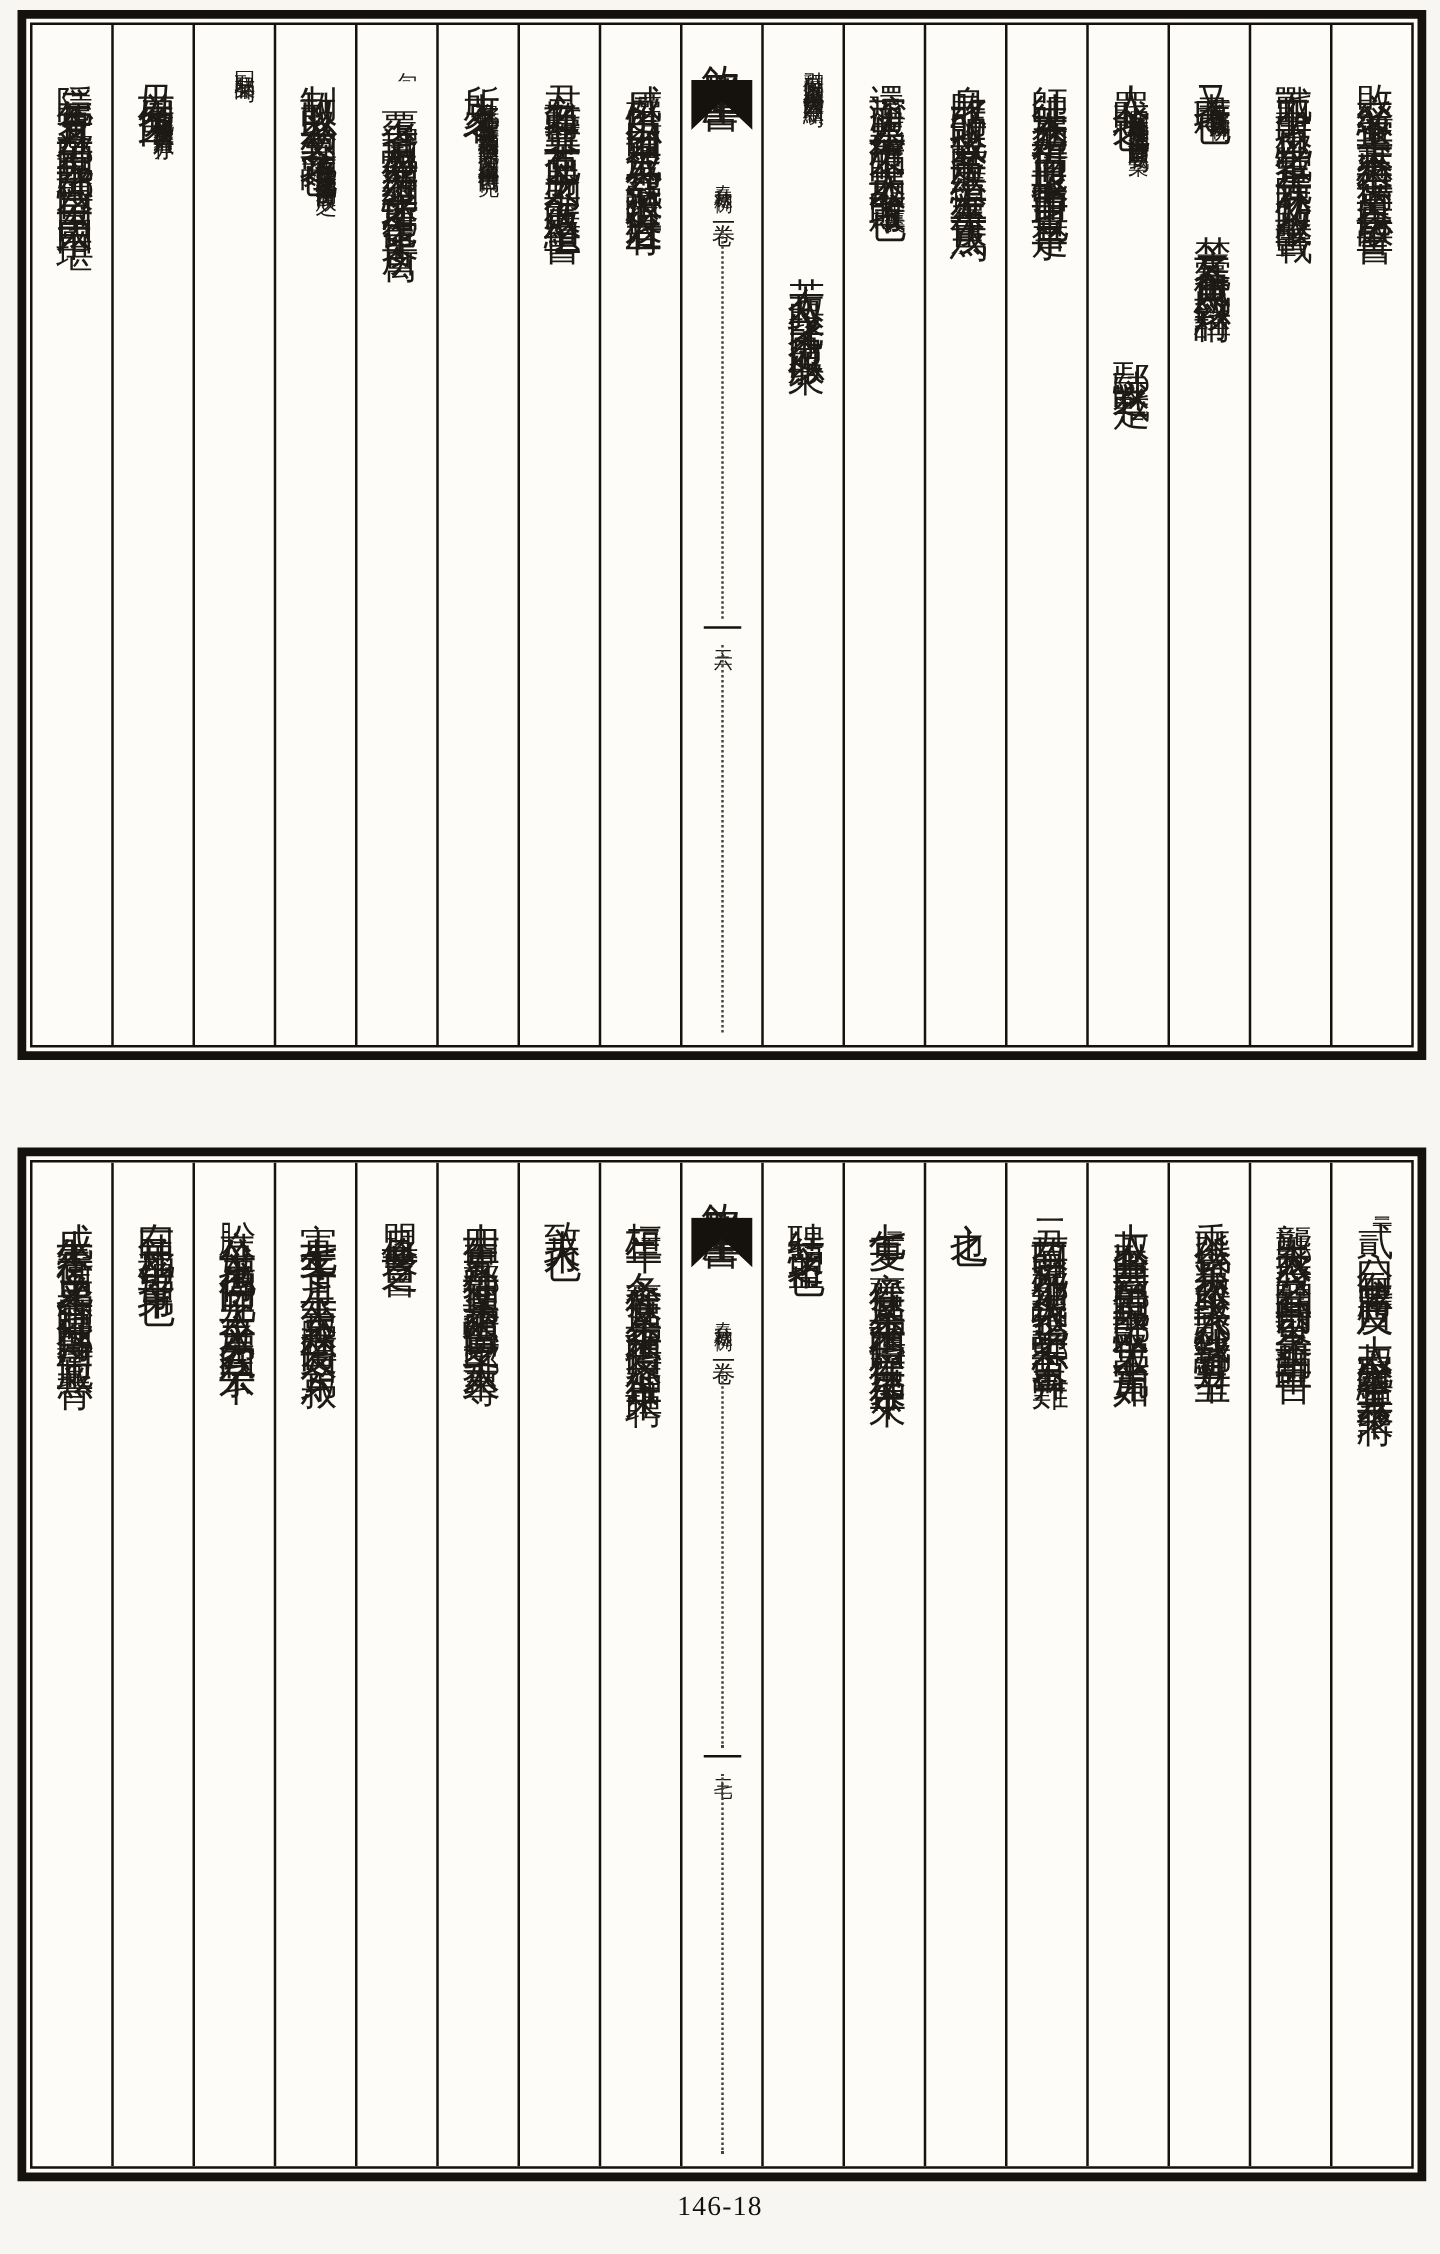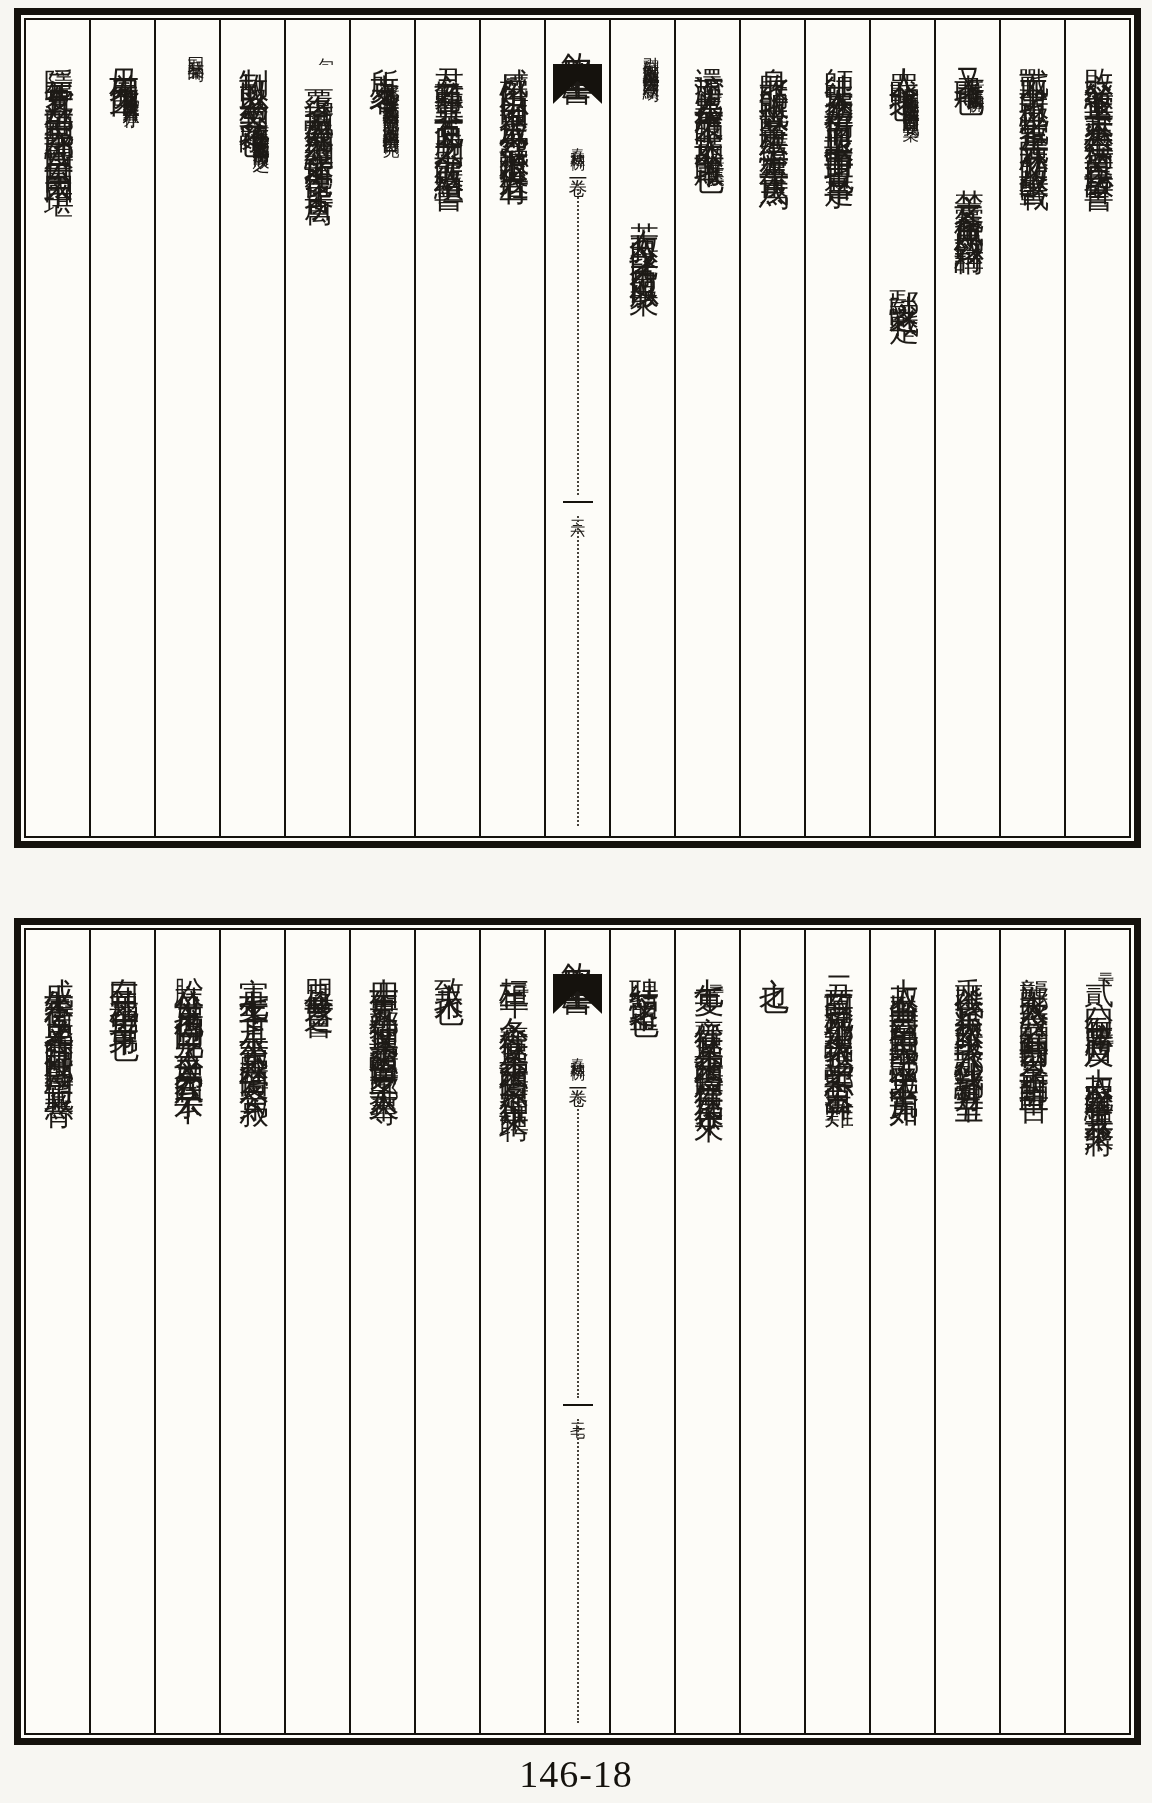--- a/index.html
+++ b/index.html
@@ -43,21 +43,21 @@
   .fishtail{width:78%;height:40px;background:#15120d;margin-top:12px;
     clip-path:polygon(0 0,100% 0,100% 100%,50% 42%,0 100%);}
   .center-book{writing-mode:vertical-rl;font-size:15px;letter-spacing:3px;margin-top:32px;line-height:1.1;}
   .center-vol{writing-mode:vertical-rl;font-size:19px;letter-spacing:4px;margin-top:16px;line-height:1.1;}
   .dotted{flex:1 1 auto;width:0;border-left:2px dotted #47433c;margin:12px 0 6px;}
   .dotted.below{margin:6px 0 2px;}
   .folio-rule{width:30px;border-top:2px solid #15120d;margin-bottom:5px;}
   .folio{writing-mode:vertical-rl;font-size:15px;letter-spacing:1px;line-height:1.1;}
   .page-label{
     position:absolute;top:1752px;left:0;width:100%;
-    text-align:center;font-size:38px;letter-spacing:1px;color:#15120d;
+    text-align:center;font-size:22px;letter-spacing:1px;color:#15120d;
   }
 </style>
 </head>
 <body>
 
 <div id="book">
     <div class="page page-top">
       <div class="frame">
         <div class="col"><span class="main">敗交綏並退軍士未憖吳楚俱病莫肯以告故皆書</span></div>
         <div class="col"><span class="main">戰而不書敗也邲之戰上軍先陳林父乃敗故書戰</span></div>

